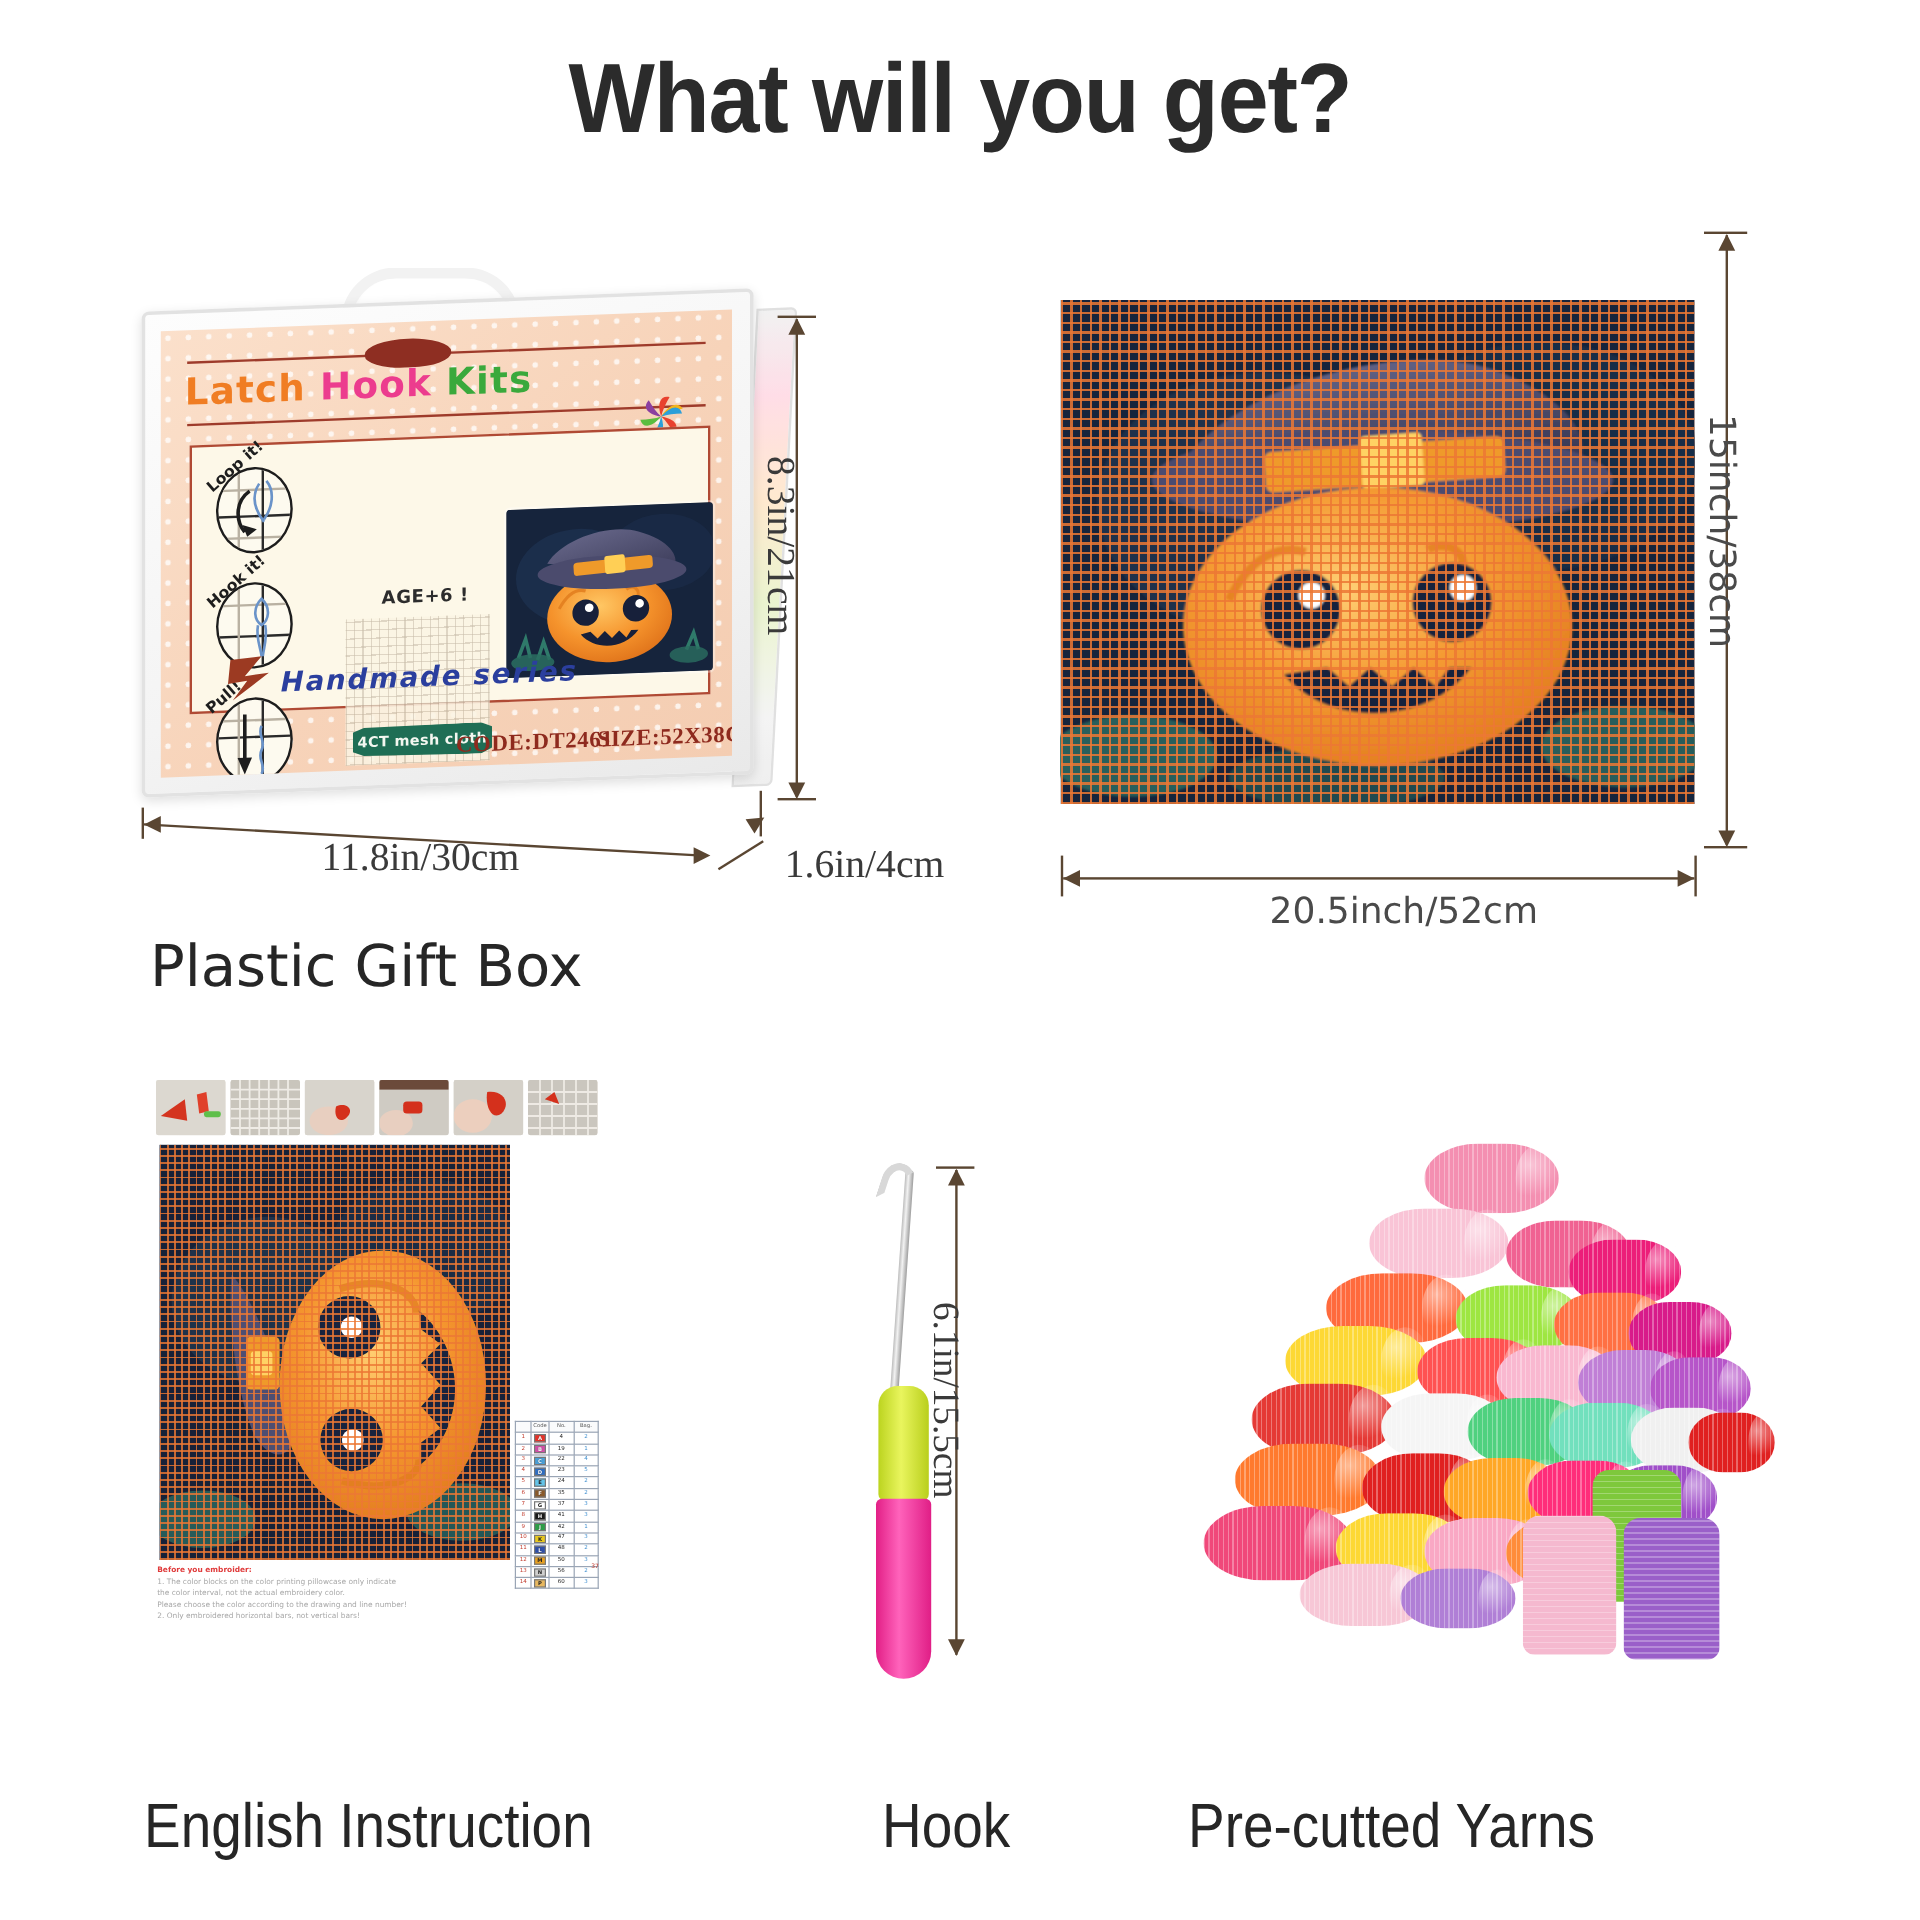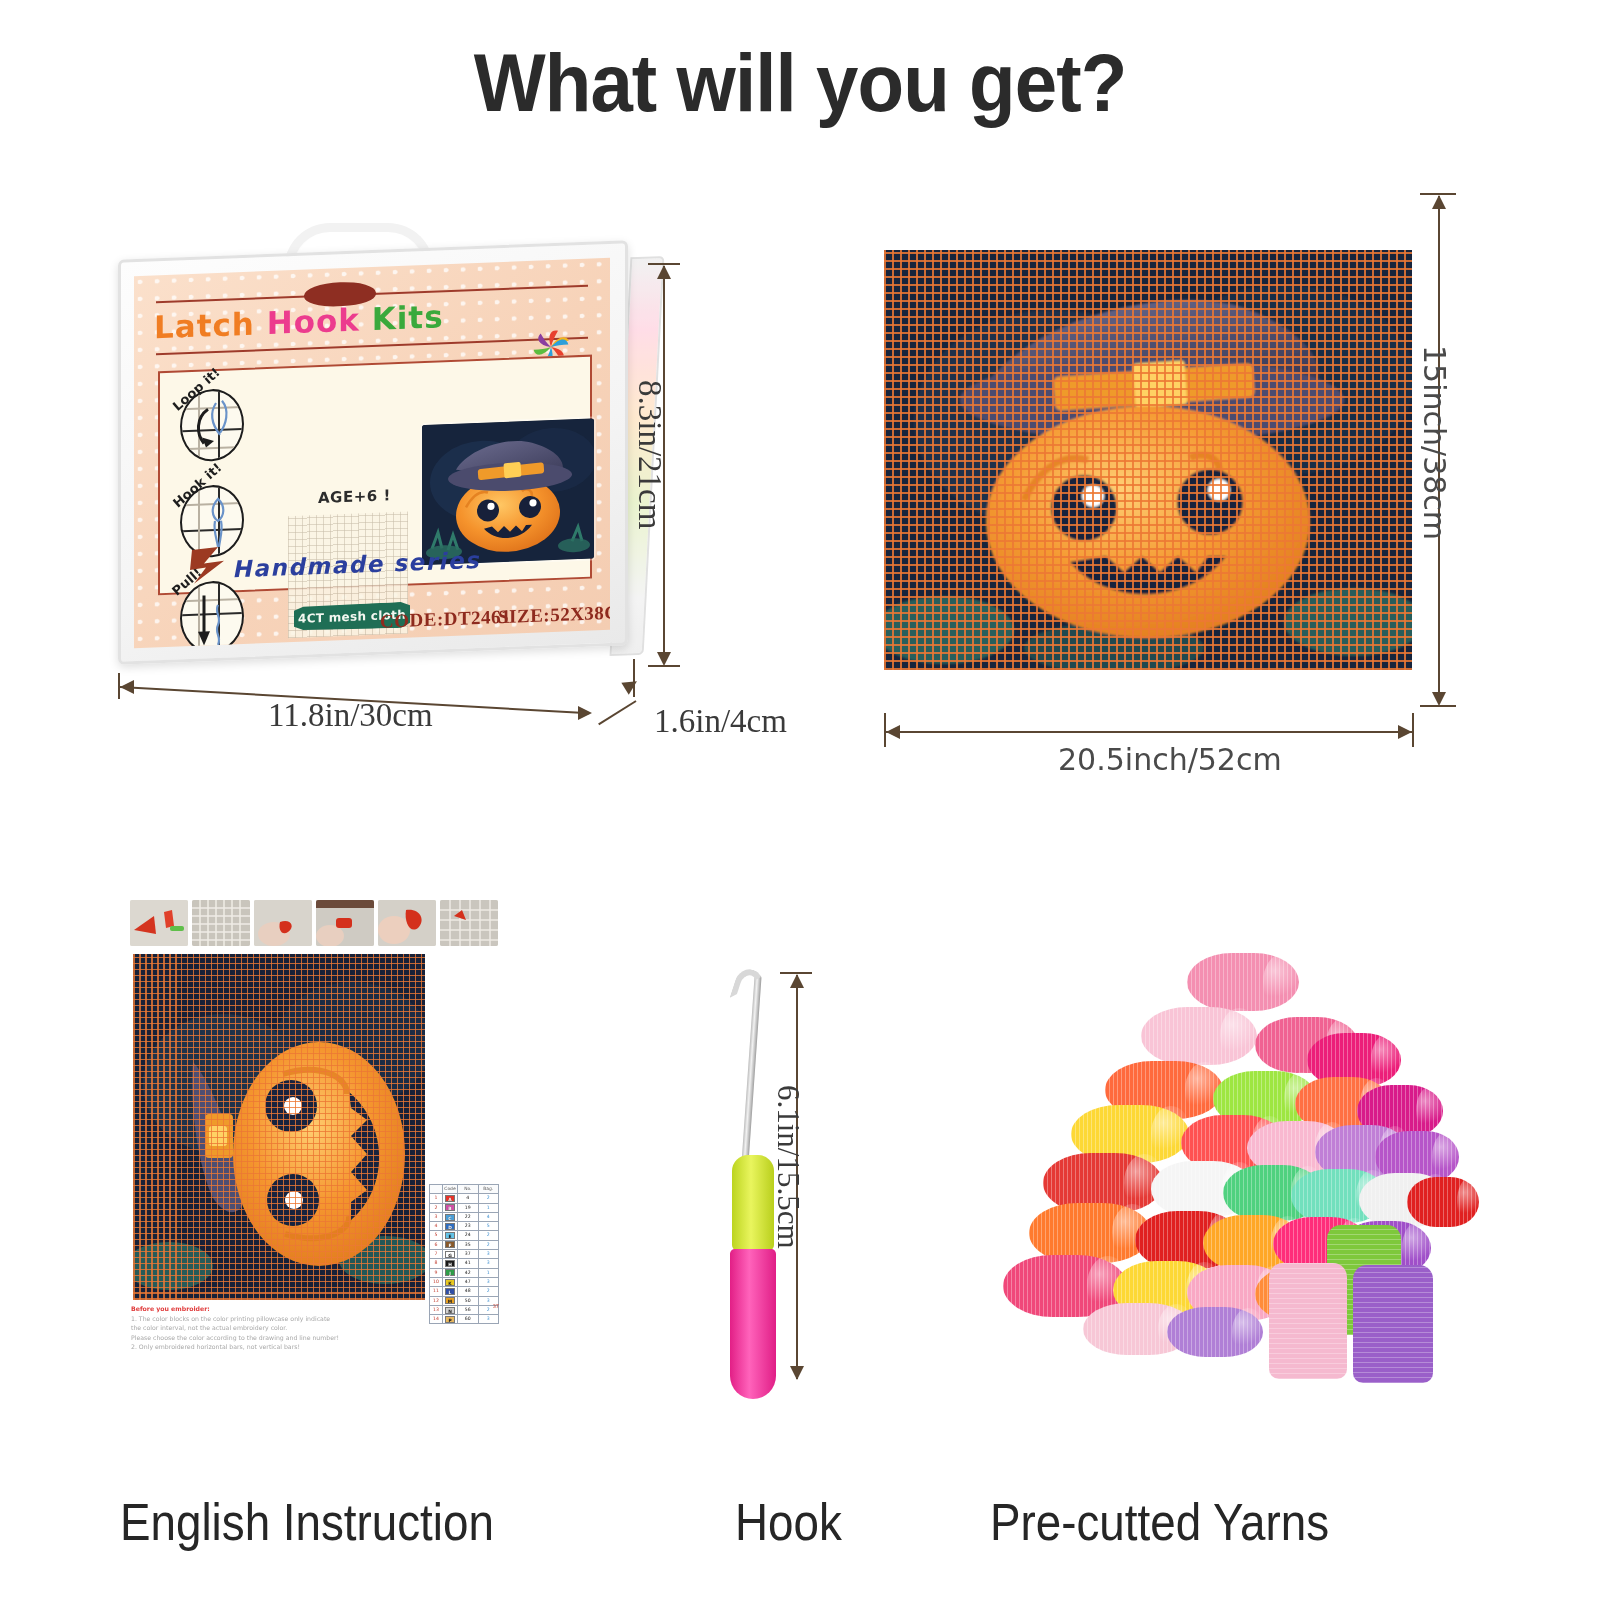--- a/index.html
+++ b/index.html
@@ -754,17 +754,18 @@
     <div class="yarn" style="left:232px; top:340px; width:102px; height:56px; background-color:#f9a8c4;"></div>
     <div class="yarn" style="left:300px; top:342px; width:96px;  height:54px; background-color:#ff8c3a;"></div>
     <div class="yarn" style="left:128px; top:378px; width:110px; height:52px; background-color:#f7c7d6;"></div>
     <div class="yarn" style="left:212px; top:382px; width:96px;  height:50px; background-color:#b07fd6;"></div>
 
     <div class="yarn-roll" style="left:372px; top:300px; width:74px; height:110px; background-color:#7ec83c;"></div>
     <div class="yarn-roll" style="left:314px; top:338px; width:78px; height:116px; background-color:#f5b9cf;"></div>
     <div class="yarn-roll" style="left:398px; top:340px; width:80px; height:118px; background-color:#9a5fc9;"></div>
   </div>
 
+  <div class="caption wide" id="caption-gift-box">Plastic Gift Box</div>
   <div class="caption narrow" id="caption-instruction">English Instruction</div>
   <div class="caption narrow" id="caption-hook">Hook</div>
   <div class="caption narrow" id="caption-yarns">Pre-cutted Yarns</div>
 
 </div>
 
 </body></html>

